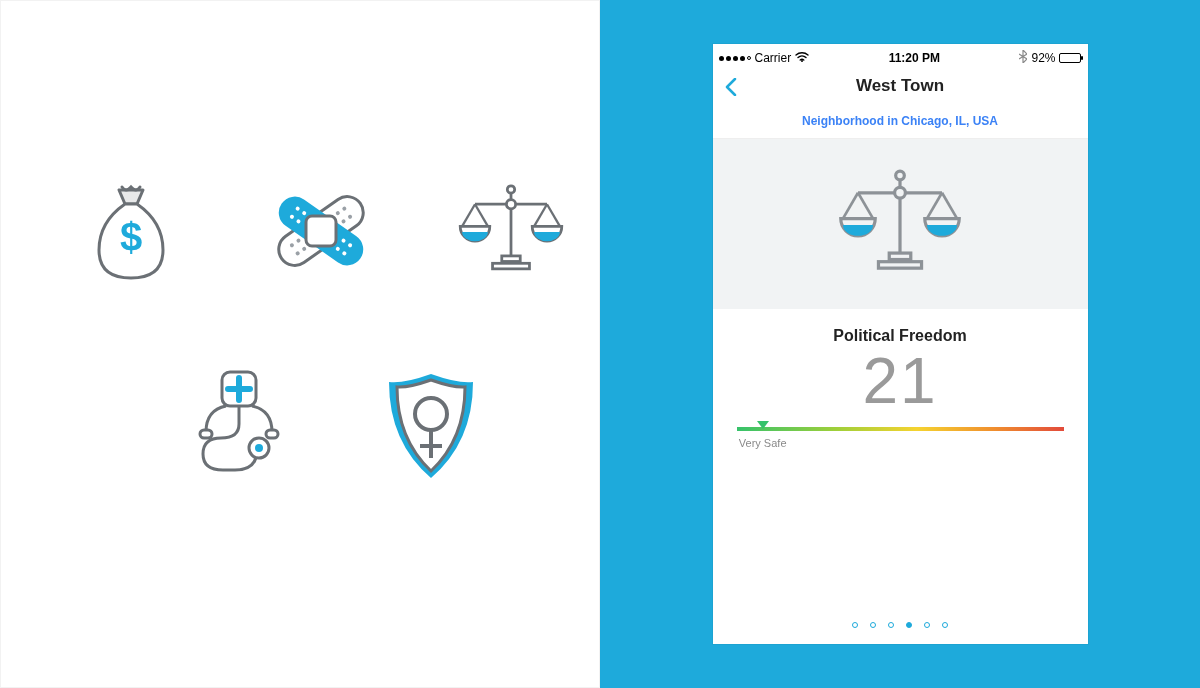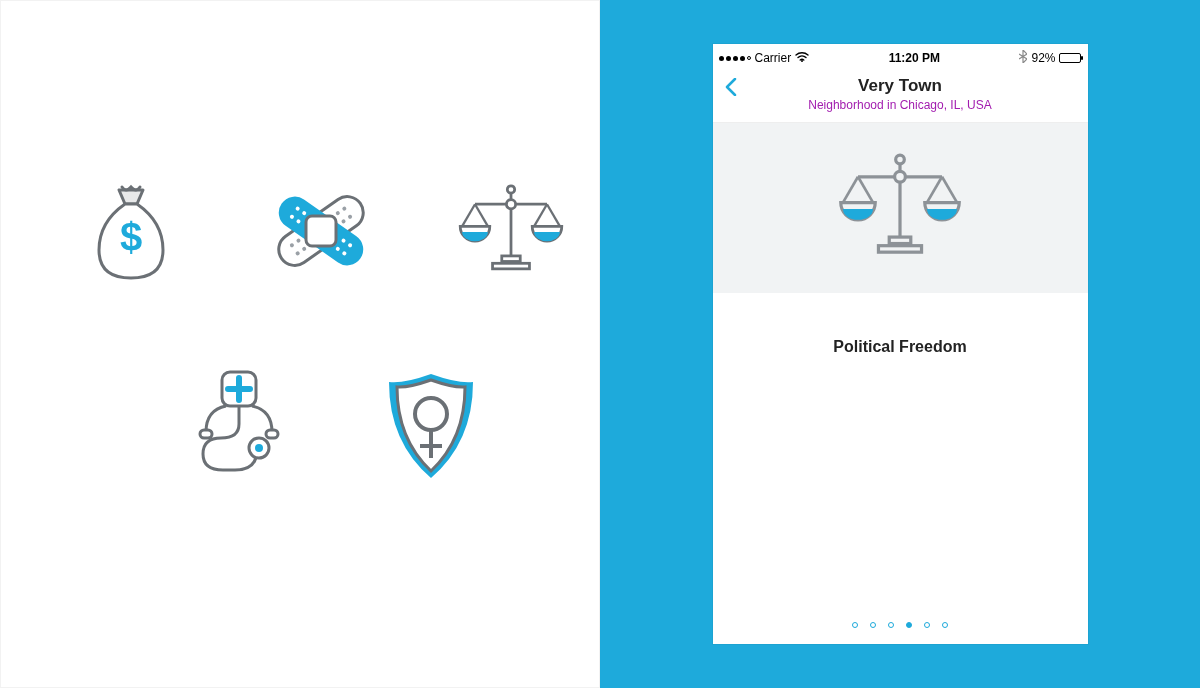--- a/index.html
+++ b/index.html
@@ -38,27 +38,27 @@
   .dots span { width:5px; height:5px; border-radius:50%; background:#000; display:inline-block;}
   .dots span.hollow { background:transparent; border:1px solid #000; width:4px;height:4px;}
   .battery { width:22px; height:10px; border:1px solid #000; border-radius:2px; position:relative; }
   .battery::after { content:''; position:absolute; right:-3px; top:2px; width:2px; height:4px; background:#000; border-radius:1px;}
   .battery .fill { background:#000; width:100%; height:100%; }
 
   
   .navheader { text-align:center; padding: 8px 0 10px; position:relative; border-bottom:1px solid #eee;}
   .back { position:absolute; left:12px; top:10px; color:#1eaadb; font-size:20px; font-weight:600; cursor:pointer;}
   .nav-title { font-weight:700; font-size:17px; color:#222; }
-  .nav-sub { font-size:12px; color:#a21caf; margin-top:2px;}
+  .nav-sub { font-size:12px; color:#3b82f6; margin-top:18px;font-weight:bold;}
 
   
   .hero { background:#f1f3f4; height:170px; display:flex; align-items:center; justify-content:center; }
 
   
-  .metric { padding: 18px 24px 0; text-align:center;margin-top:27px; }
+  .metric { padding: 18px 24px 0; text-align:center; }
   .metric-title { font-weight:700; font-size:16px; color:#222; }
   .metric-value { font-size:64px; font-weight:200; color:#9a9a9a; letter-spacing:2px; margin-top:4px; line-height:1;}
   .gauge-wrap { padding: 14px 24px 0; }
   .gauge { height:4px; width:100%; background: linear-gradient(90deg,#36c26b 0%, #9ecf3a 30%, #f5d330 55%, #f0902e 78%, #e24b3b 100%); position:relative;}
   .gauge .marker { position:absolute; top:-6px; width:0;height:0; border-left:6px solid transparent; border-right:6px solid transparent; border-top:8px solid #36c26b; transform:translateX(-50%);}
   .gauge-label { font-size:11px; color:#8a8a8a; margin-top:6px; }
   .gauge-label span{ display:inline-block; transform:translateX(-50%);}
   .desc { font-size:14.5px; color:#333; line-height:1.55; padding: 14px 24px 0; }
 
   .pager { display:flex; gap:12px; justify-content:center; padding: 20px 0 16px; margin-top:auto;}
@@ -189,21 +189,21 @@
         <span class="battery"><span class="fill"></span></span>
       </div>
     </div>
 
     <div class="navheader">
       <div class="back">
         <svg width="12" height="18" viewBox="0 0 12 18">
             <path d="M10 1 L2 9 L10 17" fill="none" stroke="#1eaadb" stroke-width="2.5" stroke-linecap="round" stroke-linejoin="round"></path>
           </svg>
       </div>
-      <div class="nav-title">Very Town</div>
+      <div class="nav-title">West Town</div>
       <div class="nav-sub">Neighborhood in Chicago, IL, USA</div>
     </div>
 
     <div class="hero">
       <svg width="140" height="120" viewBox="0 0 130 110">
         <line x1="65" y1="12" x2="65" y2="82" stroke="#8d9297" stroke-width="3"></line>
         <circle cx="65" cy="10" r="4" fill="#f1f3f4" stroke="#8d9297" stroke-width="3"></circle>
         <line x1="26" y1="26" x2="104" y2="26" stroke="#8d9297" stroke-width="3"></line>
         <circle cx="65" cy="26" r="5" fill="#f1f3f4" stroke="#8d9297" stroke-width="3"></circle>
         <g>
@@ -218,22 +218,29 @@
           <path d="M88 50 a16 16 0 0 0 32 0 Z" fill="#f1f3f4" stroke="#8d9297" stroke-width="3"></path>
           <path d="M90 56 a14 10 0 0 0 28 0 Z" fill="#1eaadb"></path>
         </g>
         <rect x="55" y="82" width="20" height="6" fill="#f1f3f4" stroke="#8d9297" stroke-width="3"></rect>
         <rect x="45" y="90" width="40" height="6" fill="#f1f3f4" stroke="#8d9297" stroke-width="3"></rect>
       </svg>
     </div>
 
     <div class="metric">
       <div class="metric-title">Political Freedom</div>
-    </div>
-
+      <div class="metric-value">21</div>
+    </div>
+
+    <div class="gauge-wrap">
+      <div class="gauge">
+        <div class="marker" style="left:8%"></div>
+      </div>
+      <div class="gauge-label"><span style="margin-left:8%">Very Safe</span></div>
+    </div>
 
 
     <div class="pager">
         <div class="dot"></div>
         <div class="dot"></div>
         <div class="dot"></div>
         <div class="dot active"></div>
         <div class="dot"></div>
         <div class="dot"></div>
       </div>

